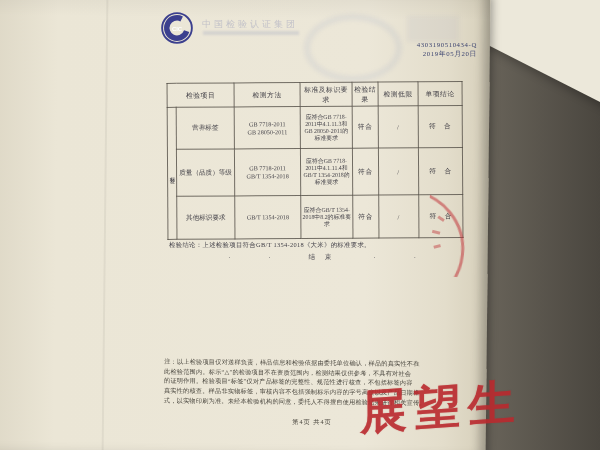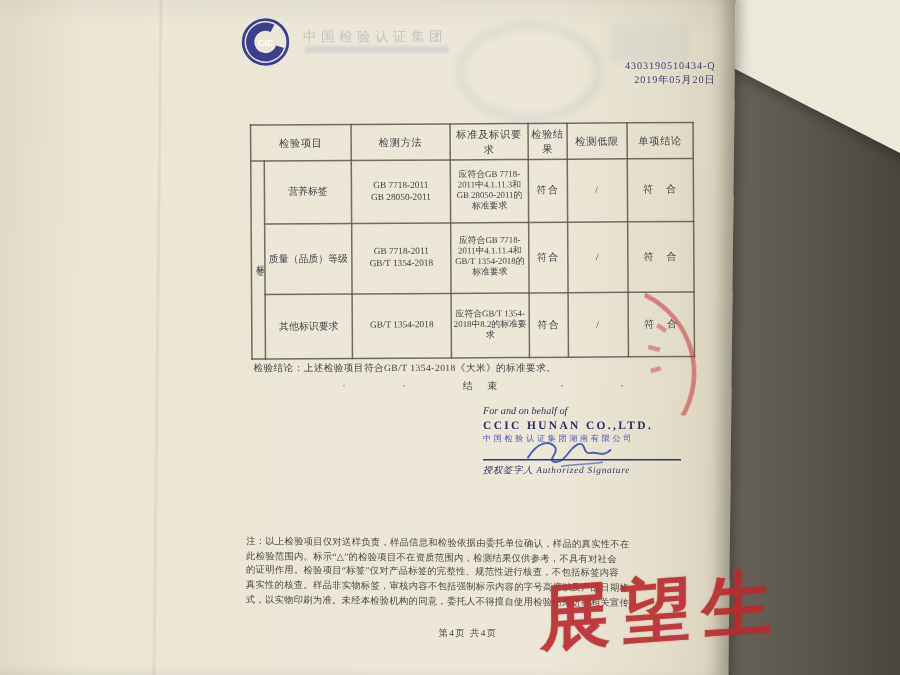--- a/index.html
+++ b/index.html
@@ -161,31 +161,20 @@
 
     <div class="conclusion">检验结论：上述检验项目符合GB/T 1354-2018《大米》的标准要求。</div>
     <div class="endline">
       <span>·</span>
       <span>·</span>
       <span class="lbl">结  束</span>
       <span>·</span>
       <span>·</span>
     </div>
 
-    <div class="sig">
-      <div class="fob">For and on behalf of</div>
-      <div class="en">CCIC HUNAN CO.,LTD.</div>
-      <div class="cn">中国检验认证集团湖南有限公司</div>
-      <svg width="70" height="26" viewBox="0 0 70 26">
-        <path d="M8 16 C 14 6, 22 4, 26 9 C 29 13, 20 18, 26 19 C 33 20, 36 8, 42 7 C 47 6, 44 14, 50 13 C 55 12, 58 16, 63 11" fill="none" stroke="#3346a8" stroke-width="1.3" stroke-linecap="round" opacity=".85"></path>
-        <path d="M30 22 C 38 20, 50 21, 58 19" fill="none" stroke="#3346a8" stroke-width="1" opacity=".6"></path>
-      </svg>
-      <div class="line"></div>
-      <div class="auth">授权签字人 Authorized Signature</div>
-    </div>
 
     <div class="seal-clip">
       <div class="seal-circle"></div>
       <div class="seal-mark" style="left:10px;top:26px;width:7px;height:3px;transform:rotate(28deg);"></div>
       <div class="seal-mark" style="left:6px;top:40px;width:8px;height:3px;transform:rotate(8deg);"></div>
       <div class="seal-mark" style="left:9px;top:54px;width:7px;height:3px;transform:rotate(-20deg);"></div>
     </div>
 
     <div class="notes">
       <div>注：以上检验项目仅对送样负责，样品信息和检验依据由委托单位确认，样品的真实性不在</div>

